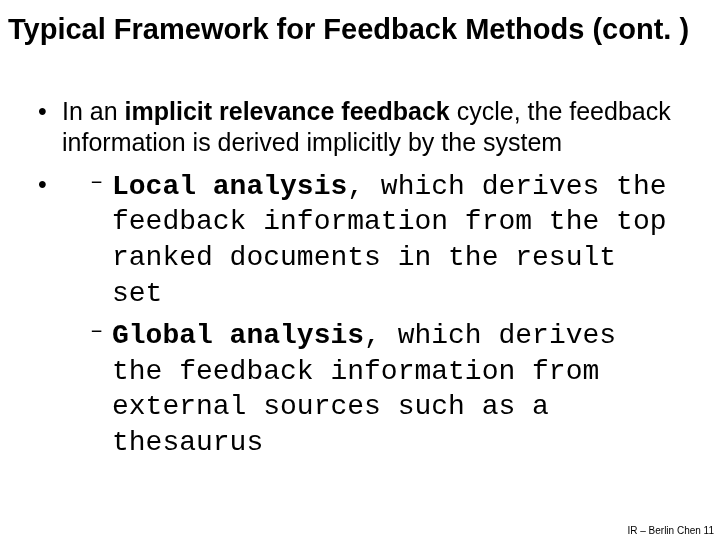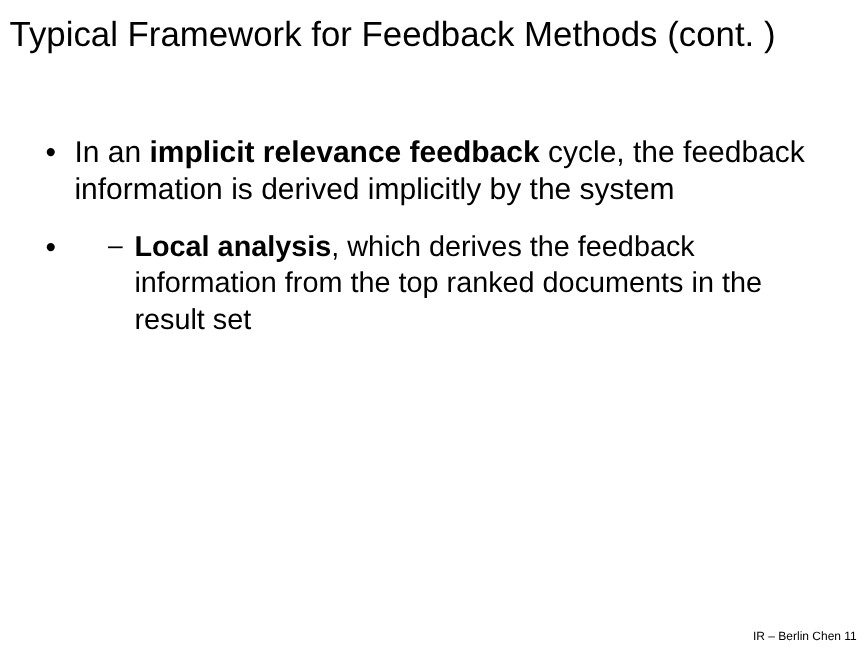--- a/index.html
+++ b/index.html
@@ -17,61 +17,61 @@
     width: 720px;
     height: 540px;
     box-sizing: border-box;
   }
   .title {
     position: absolute;
     top: 14px;
     left: 8px;
     right: 8px;
     font-size: 29px;
-    font-weight: 400;
+    font-weight: 700;
     line-height: 1.1;
     letter-spacing: 0;
   }
   .body {
     position: absolute;
     top: 96px;
     left: 34px;
     right: 40px;
   }
   ul.level1 {
     list-style: none;
     margin: 0;
     padding: 0;
   }
   ul.level1 > li {
     position: relative;
     font-size: 25px;
     line-height: 1.25;
     padding-left: 28px;
     margin-bottom: 4px;
-    margin-top: 16px;
   }
   ul.level1 > li::before {
     content: "•";
     position: absolute;
     left: 4px;
     top: 0;
     font-size: 25px;
   }
   ul.level2 {
     list-style: none;
     margin: 10px 0 0 0;
     padding: 0 0 0 28px;
   }
   ul.level2 > li {
     position: relative;
-    font-size: 24px;
+    font-size: 28px;
     line-height: 1.28;
     padding-left: 22px;
     margin-bottom: 6px;
+    font-family: Liberation Mono, monospace;
   }
   ul.level2 > li::before {
     content: "–";
     position: absolute;
     left: 0;
     top: 0;
     font-size: 22px;
   }
   .b { font-weight: bold; }
   .footer {
@@ -93,19 +93,22 @@
   <div class="body">
     <ul class="level1">
       <li>
         <span>In an </span><span class="b">implicit relevance feedback</span><span> cycle, the feedback information is derived implicitly by the system</span>
       </li>
       <li>
         <ul class="level2">
           <li>
             <span class="b">Local analysis</span><span>, which derives the feedback information from the top ranked documents in the result set</span>
           </li>
+          <li>
+            <span class="b">Global analysis</span><span>, which derives the feedback information from external sources such as a thesaurus</span>
+          </li>
         </ul>
       </li>
     </ul>
   </div>
 
   <div class="footer">IR – Berlin Chen 11</div>
 </div>
 
 </body></html>

